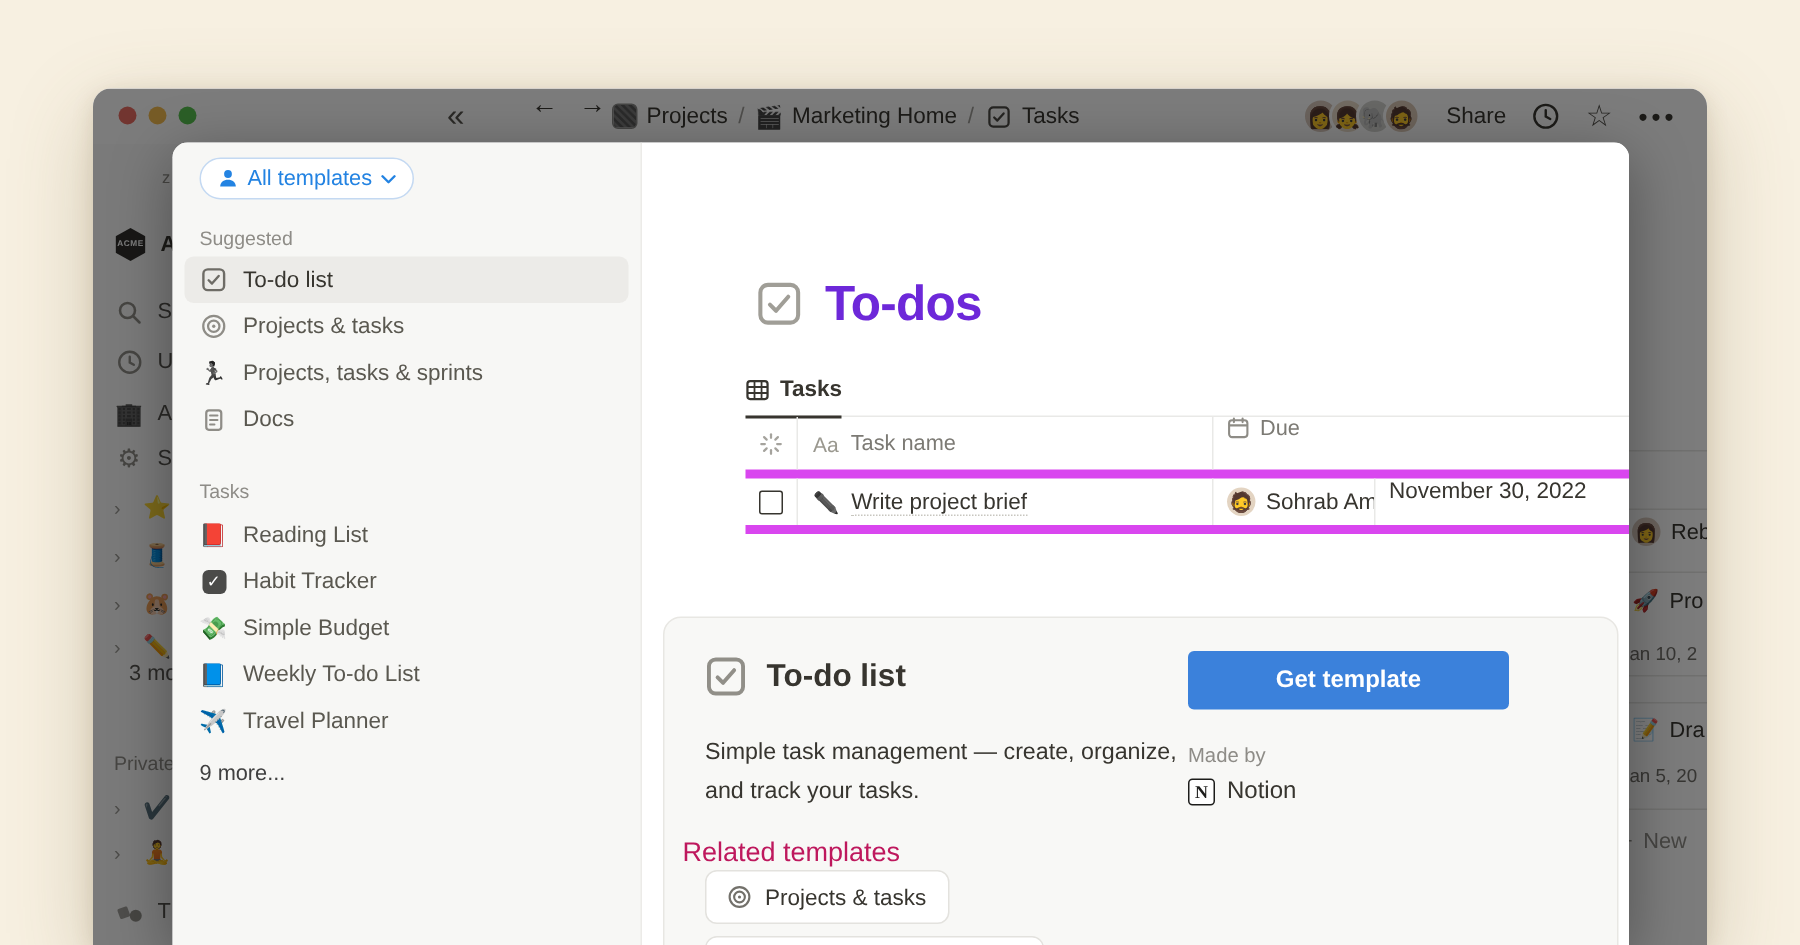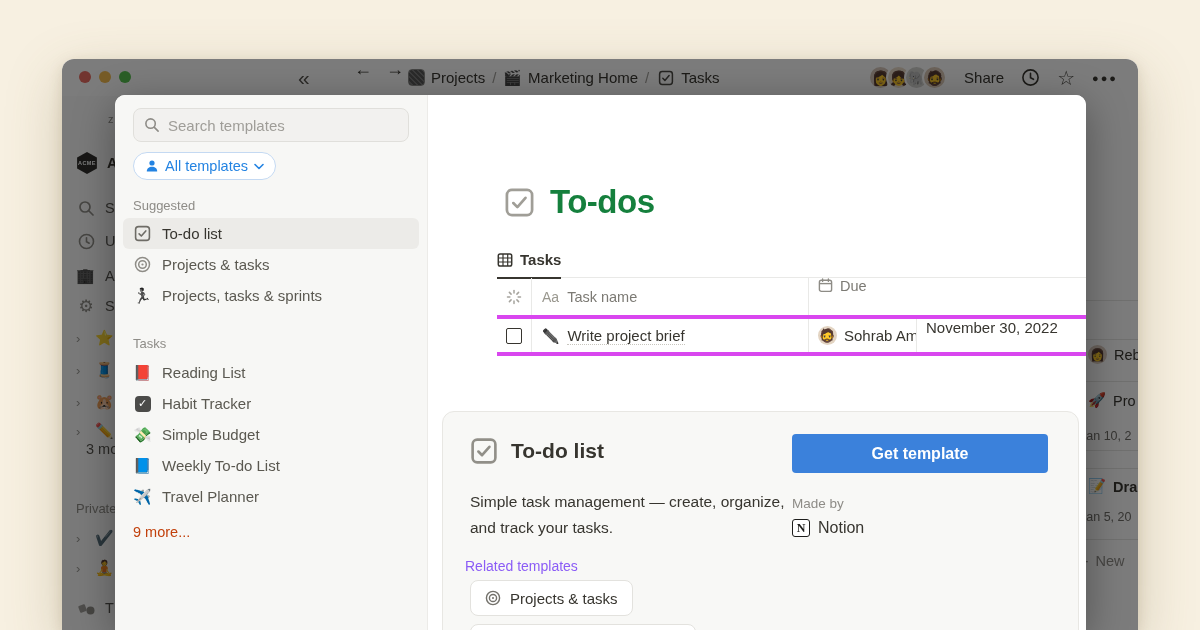--- a/index.html
+++ b/index.html
@@ -74,55 +74,55 @@
                 display:flex; align-items:center; gap:8px; padding:0 10px; }
   .search-ph { color:#9F9D98; font-size:15px; }
   .chip { margin:10px 0 0 18px; height:28px; display:inline-flex; align-items:center; gap:6px; padding:0 11px;
           border:1px solid #C4D9F2; border-radius:14px; background:#fff; color:#2383E2; font-size:14.5px; font-weight:500;}
   .m-sec { margin:18px 18px 0; font-size:13px; color:#8E8C87; }
   .m-list { margin-top:5px; }
   .m-item { height:31px; margin:0 8px; padding:0 10px; display:flex; align-items:center; gap:10px;
             font-size:15px; color:#5A5850; border-radius:6px; }
   .m-item.sel { background:#ECEBE8; color:#37352F; font-weight:500; }
   .m-ic { width:19px; display:flex; justify-content:center; align-items:center; color:#8F8D87; font-size:15px; }
-  .more { margin:12px 18px 16px; font-size:14.5px; color:#c2410c; }
+  .more { margin:12px 18px 16px; font-size:14.5px; color:#404040; }
 
   
   .m-right { position:relative; flex:1; background:#fff; }
   .p-title { position:absolute; left:76px; top:88px; display:flex; align-items:center; gap:15px; }
-  .p-title-text { font-size:33px; font-weight:700; letter-spacing:-.5px; color:#15803d; }
+  .p-title-text { font-size:33px; font-weight:700; letter-spacing:-.5px; color:#6d28d9; }
   .tabbar { position:absolute; left:69px; right:0; top:156px; height:27px; border-bottom:1px solid #E9E9E7; }
   .tab { position:absolute; left:0; top:0; display:flex; align-items:center; gap:7px; font-size:15px; font-weight:600;
          color:#37352F; padding-bottom:9px; border-bottom:2.5px solid #37352F; }
   .tbl { position:absolute; left:69px; right:0; top:183px; }
-  .tbl-row { display:flex; border-bottom:4px solid #d946ef; }
+  .tbl-row { display:flex; border-bottom:6px solid #d946ef; }
   .tbl-row.hdr { height:41px; color:#7C7A74; font-size:14.5px; }
   .tbl-row.data { height:37px; font-size:15px; color:#37352F; }
   .c0 { width:35px; display:flex; align-items:center; justify-content:center; border-right:1px solid #E9E9E7; }
   .c1 { width:277px; display:flex; align-items:center; gap:8px; padding:0 10px; border-right:1px solid #E9E9E7; overflow:hidden; }
   .c2 { width:108px; display:flex; align-items:center; gap:7px; padding:0 9px; border-right:1px solid #E9E9E7; overflow:hidden; white-space:nowrap; }
   .c3 { flex:1; display:flex; align-items:flex-start; padding:0 9px; overflow:hidden; white-space:nowrap; }
   .aa { font-size:14px; color:#9A988F; }
   .row-check { width:16px; height:16px; border:1.4px solid #37352F; border-radius:2px; }
   .task-name { font-weight:500; border-bottom:1px dotted #C8C6BF; white-space:nowrap; }
   .sohrab { width:19px; height:19px; border-radius:50%; background:#E3D4C2; display:flex; align-items:center; justify-content:center; font-size:13px; flex-shrink:0;}
 
   
   .tcard { position:absolute; left:14px; top:316px; width:637px; height:340px; background:#F8F8F6;
            border:1px solid #E8E7E3; border-radius:12px; }
   .tc-head { position:absolute; left:27px; top:25px; display:flex; align-items:center; gap:13px; }
   .tc-title { font-size:21px; font-weight:700; color:#37352F; }
-  .get-btn { position:absolute; left:349px; top:22px; width:256px; height:39px; background:#3B81DB; border:none;
+  .get-btn { position:absolute; left:349px; top:22px; width:214px; height:39px; background:#3B81DB; border:none;
              border-radius:4px; color:#fff; font-size:16px; font-weight:600; font-family:inherit; }
   .tc-desc { position:absolute; left:27px; top:77px; width:315px; font-size:15.5px; line-height:26px; color:#37352F; }
   .madeby-l { position:absolute; left:349px; top:84px; font-size:13.5px; color:#8E8C87; }
   .madeby { position:absolute; left:349px; top:107px; display:flex; align-items:center; gap:8px; font-size:16px; font-weight:500; color:#37352F;}
   .n-logo { width:18px; height:18px; border:1.6px solid #1D1D1B; border-radius:3px; display:flex; align-items:center; justify-content:center;
             font-family:"Liberation Serif","DejaVu Serif",serif; font-weight:700; font-size:12px; color:#1D1D1B; background:#fff; }
-  .rel-l { position:absolute; left:22px; top:146px; font-size:14px; color:#8b5cf6; }
+  .rel-l { position:absolute; left:12px; top:146px; font-size:18px; color:#be185d; }
   .pill { position:absolute; left:27px; height:36px; display:inline-flex; align-items:center; gap:9px; padding:0 14px;
           background:#fff; border:1px solid #E3E2DE; border-radius:8px; font-size:15px; color:#37352F; }
   .pill.p1 { top:168px; }
   .pill.p2 { top:212px; width:226px; }
 </style>
 </head>
 <body>
 
 <div class="window">
 
@@ -259,43 +259,34 @@
     </div>
     <div class="bcard" style="top:285px; height:70px"></div>
     <div class="brow" style="left:796px; top:296px">
       <span>🚀</span>
       <span style="font-weight:500">Pro</span>
     </div>
     <div class="bdate" style="left:788px; top:333px">Jan 10, 2</div>
     <div class="bcard" style="top:372px; height:72px"></div>
     <div class="brow" style="left:796px; top:382px">
       <span>📝</span>
-      <span style="font-weight:700">Dra</span>
+      <span style="font-weight:400">Dra</span>
     </div>
     <div class="bdate" style="left:788px; top:414px">Jan 5, 20</div>
     <div class="bnew" style="left:788px; top:457px">
       <span>+</span>
       <span>New</span>
     </div>
   </div>
 
   <div class="dim"></div>
 
   <div class="modal">
 
     <div class="m-left">
-      <div class="search-box">
-        <span style="color:#8E8C87">
-          <svg width="16" height="16" viewBox="0 0 17 17">
-              <circle cx="7" cy="7" r="5" fill="none" stroke="currentColor" stroke-width="1.7"></circle>
-              <path d="M11 11l4 4" stroke="currentColor" stroke-width="1.7" stroke-linecap="round"></path>
-            </svg>
-        </span>
-        <span class="search-ph">Search templates</span>
-      </div>
       <div class="chip">
         <span>
           <svg width="14" height="14" viewBox="0 0 14 14" fill="#2383E2">
               <circle cx="7" cy="4" r="2.6"></circle>
               <path d="M1.8 12.4c0-2.9 2.3-4.6 5.2-4.6s5.2 1.7 5.2 4.6z"></path>
             </svg>
         </span>
         <span>All templates</span>
         <span>
           <svg width="10" height="7" viewBox="0 0 10 7">
@@ -321,20 +312,29 @@
                 <circle cx="8.5" cy="8.5" r="7" fill="none" stroke="currentColor" stroke-width="1.5"></circle>
                 <circle cx="8.5" cy="8.5" r="3.8" fill="none" stroke="currentColor" stroke-width="1.5"></circle>
                 <circle cx="8.5" cy="8.5" r="1.1" fill="currentColor"></circle>
               </svg>
           </span>
           <span>Projects &amp; tasks</span>
         </div>
         <div class="m-item">
           <span class="m-ic gs">🏃</span>
           <span>Projects, tasks &amp; sprints</span>
+        </div>
+        <div class="m-item">
+          <span class="m-ic">
+            <svg width="15" height="16" viewBox="0 0 15 16">
+                <rect x="2.5" y="1.5" width="10" height="13" rx="1.8" fill="none" stroke="currentColor" stroke-width="1.5"></rect>
+                <path d="M5 5h5M5 8h5M5 11h3" stroke="currentColor" stroke-width="1.3" stroke-linecap="round"></path>
+              </svg>
+          </span>
+          <span>Docs</span>
         </div>
       </div>
 
       <div class="m-sec" style="margin-top:25px">Tasks</div>
       <div class="m-list" style="margin-top:6px">
         <div class="m-item">
           <span class="m-ic">📕</span>
           <span>Reading List</span>
         </div>
         <div class="m-item">

